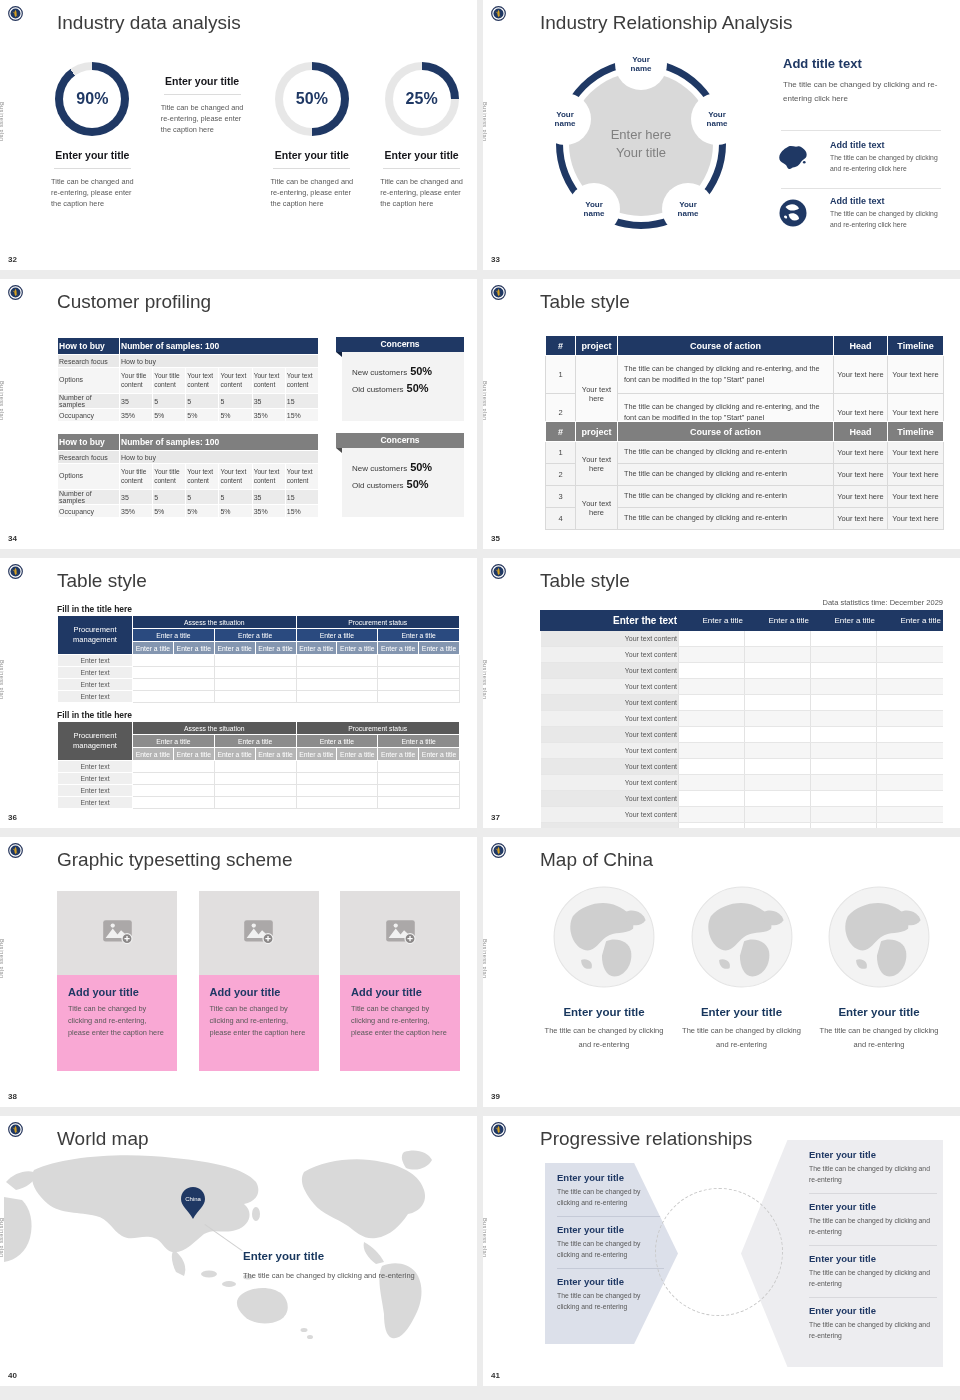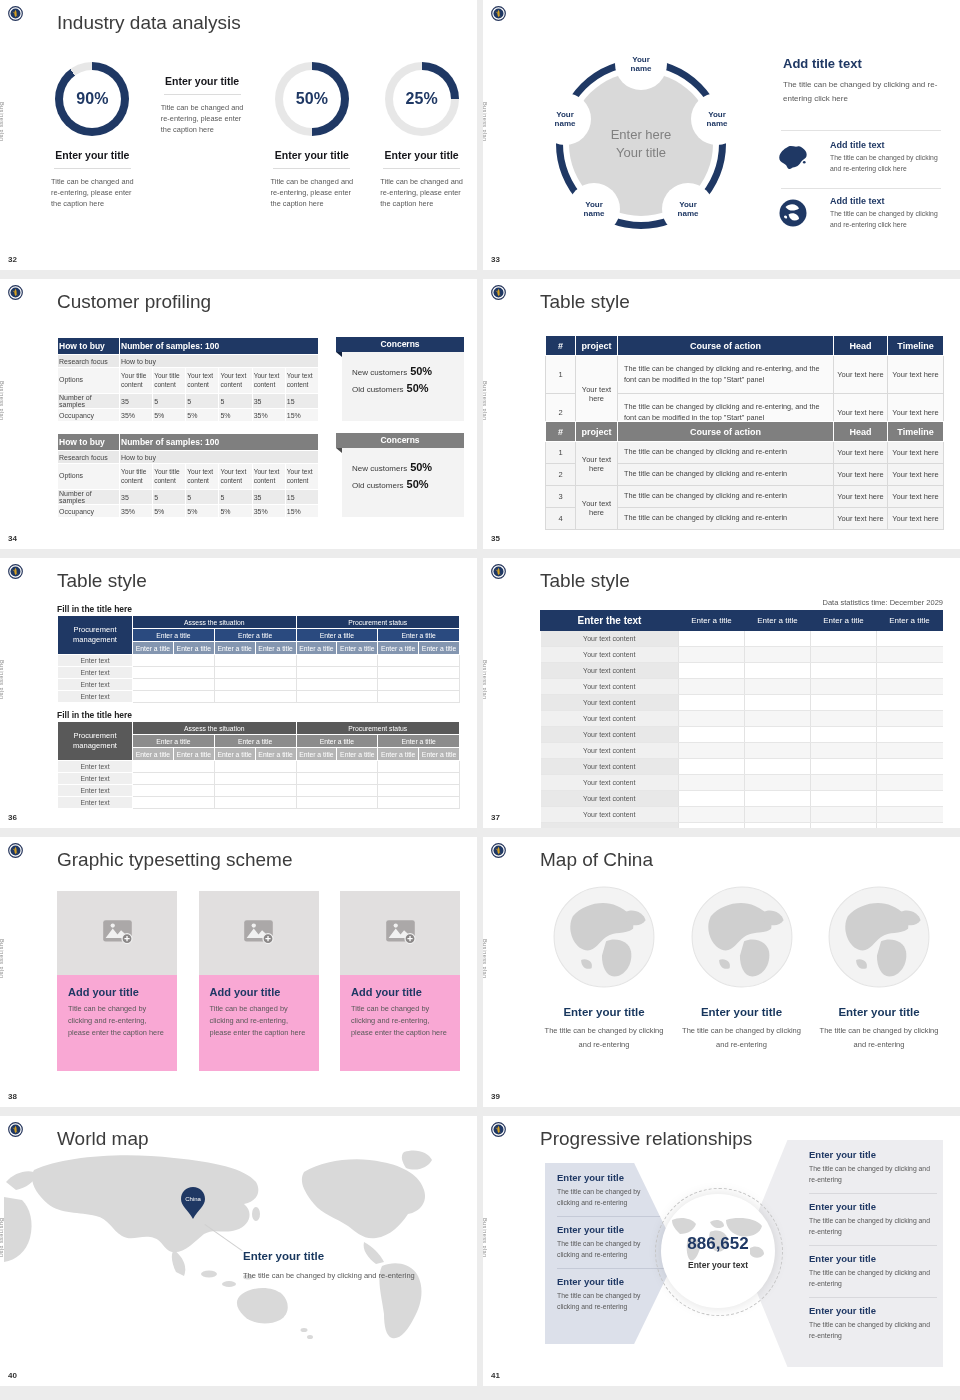--- a/index.html
+++ b/index.html
@@ -72,21 +72,21 @@
   .t36 th{color:#fff;font-weight:normal;font-size:6.8px;height:12px;}
   .t36.navy .corner,.t36.navy .g1{background:#1f3864;}
   .t36.navy .g2{background:#2a4a7f;} .t36.navy .g3{background:#8496b0;}
   .t36.gray .corner,.t36.gray .g1{background:#595959;}
   .t36.gray .g2{background:#8c8c8c;} .t36.gray .g3{background:#b5b5b5;}
   .t36 .rl{background:#efefef;color:#555;font-size:6.8px;height:11px;}
   .t36 .blank{background:#fff;border:1px solid #e3e3e3;height:11px;}
 
   
   .note37{position:absolute;right:17px;top:40px;font-size:7.5px;color:#555;}
-  .t37{position:absolute;left:57px;top:52px;width:403px;border-collapse:collapse;text-align:center;table-layout:fixed;}
+  .t37{position:absolute;left:57px;top:52px;width:403px;border-collapse:collapse;text-align:right;table-layout:fixed;}
   .t37 th{background:#1f3864;color:#fff;height:17px;font-size:8px;font-weight:normal;border:1px solid #1f3864;}
   .t37 th.c0{font-size:10px;font-weight:bold;width:135px;}
   .t37 td{height:13px;border-bottom:1px solid #e6e6e6;}
   .t37 td.rl{font-size:7px;color:#555;}
   .t37 tr:nth-child(odd) .rl{background:#e8e8e8;} .t37 tr:nth-child(even) .rl{background:#f0f0f0;}
   .t37 td.blank{border-left:1px solid #e3e3e3;}
   .t37 tr:nth-child(even) .blank{background:#f6f6f6;}
 
   
   .cards{position:absolute;left:57px;top:54px;width:403px;display:flex;justify-content:space-between;}
@@ -224,20 +224,21 @@
       </div>
       </div>
     <div class="slidenum">32</div>
   </div>
 
   <div class="slide">
     <div class="logo"><svg width="15" height="15" viewBox="0 0 15 15">
           <use href="#brandlogo"></use>
         </svg></div>
     <div class="vtext">Business plan</div>
+    <div class="s-title">Industry Relationship Analysis</div>
     <div class="diagram">
       <div class="ring"></div>
       <div class="gear"></div>
       <div class="bubble b1">
           <span>Your name</span>
         </div>
       <div class="bubble b2">
           <span>Your name</span>
         </div>
       <div class="bubble b3">
@@ -887,23 +888,16 @@
         <div class="pr-item">
         <div class="it-title">Enter your title</div>
         <div class="it-body">The title can be changed by clicking and re-entering</div>
       </div>
         <div class="pr-item">
         <div class="it-title">Enter your title</div>
         <div class="it-body">The title can be changed by clicking and re-entering</div>
       </div>
       </div>
     <div class="disc-ring"></div>
-    <div class="disc">
-      <svg width="104" height="52" viewBox="0 0 104 52">
-          <use href="#minimap"></use>
-        </svg>
-      <div class="disc-num">886,652</div>
-      <div class="disc-label">Enter your text</div>
-    </div>
     <div class="slidenum">41</div>
   </div>
 
 </div>
 
 </body></html>

